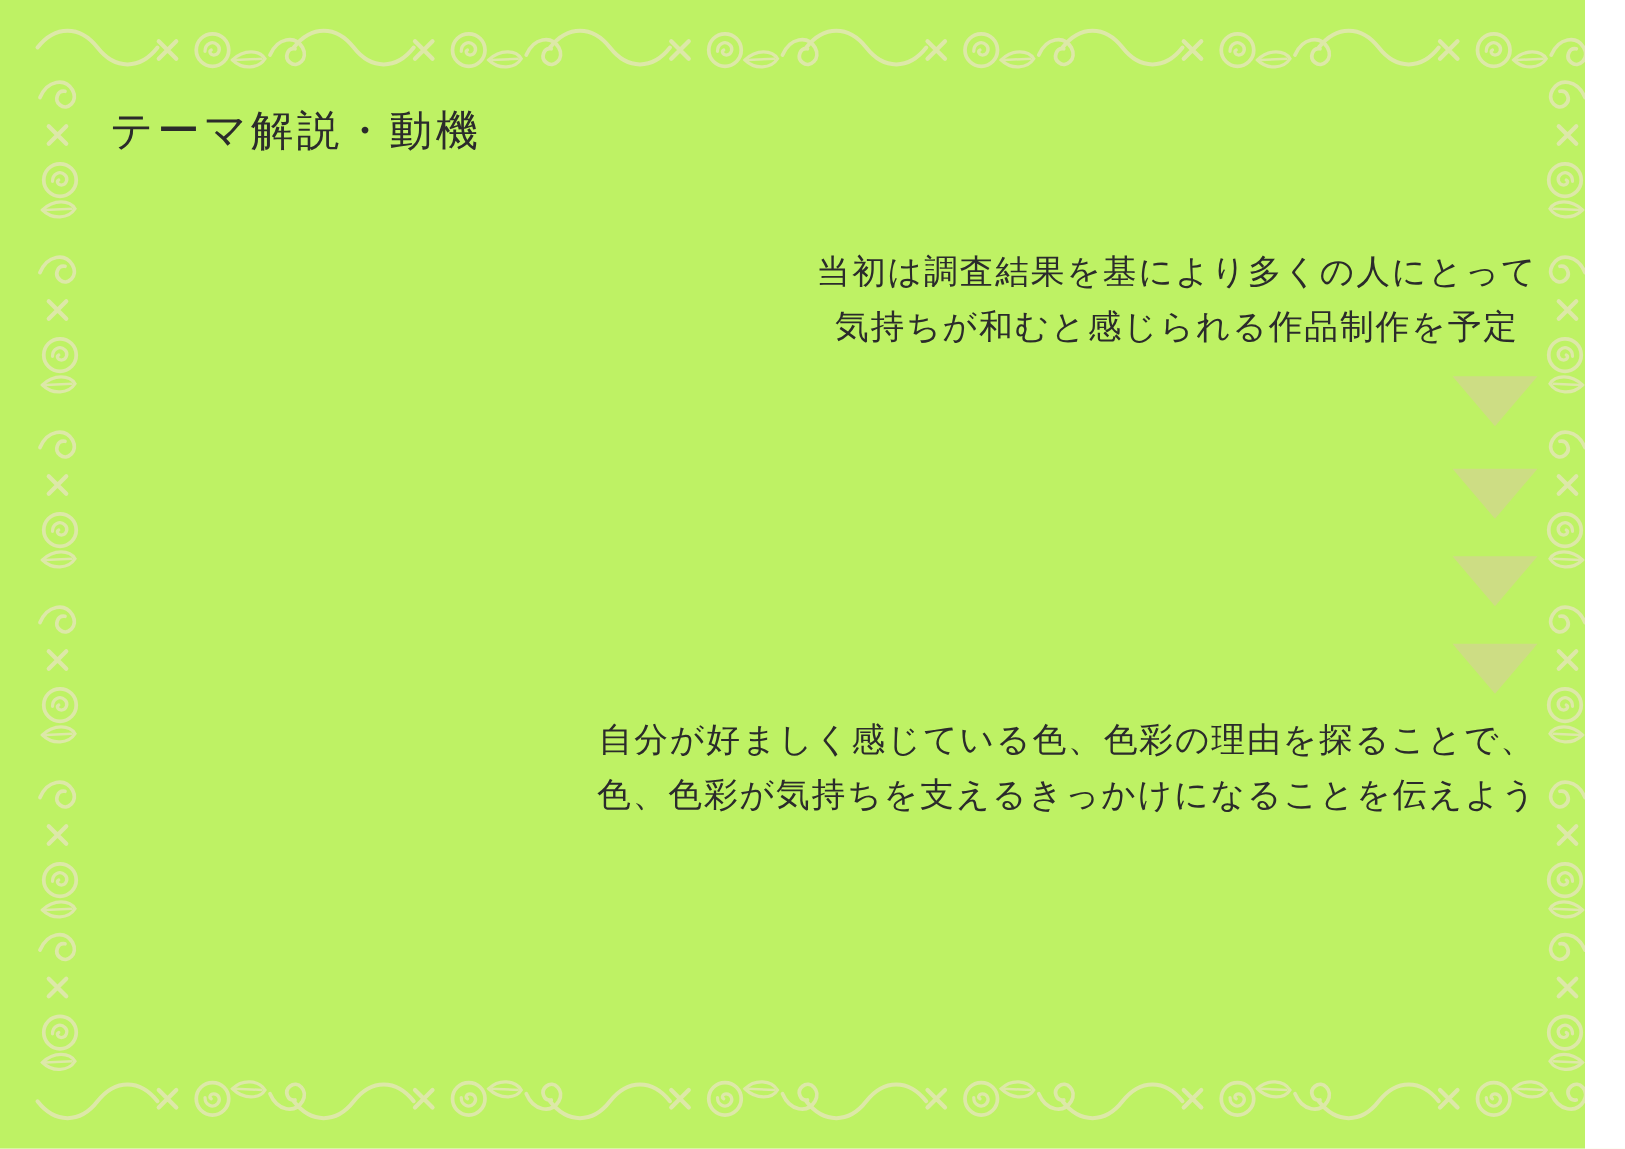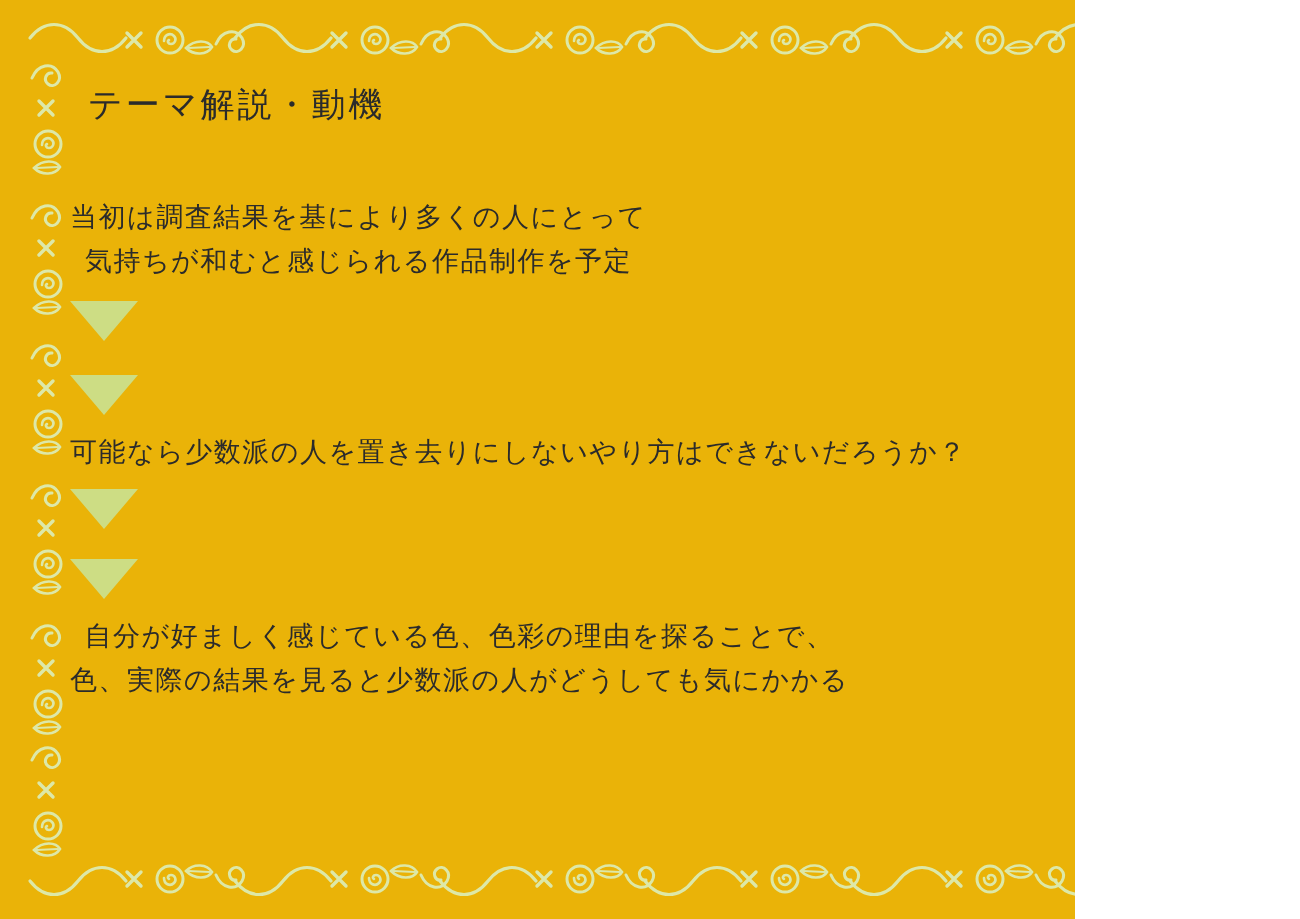--- a/index.html
+++ b/index.html
@@ -5,23 +5,23 @@
   html, body {
     margin: 0;
     padding: 0;
     background: #ffffff;
   }
   body {
     font-family: "Liberation Sans", "DejaVu Sans", sans-serif;
   }
   #slide {
     position: relative;
-    width: 1075px;
+    width: 1268px;
     height: 919px;
-    background: #eab308;
+    background: #bef264;
     overflow: hidden;
   }
 
   
   .border-layer {
     position: absolute;
     inset: 0;
     pointer-events: none;
   }
   .border-layer svg {
@@ -41,21 +41,21 @@
   }
 
   
   .flow {
     position: absolute;
     left: 70px;
     top: 196px;
     width: 1160px;
     display: flex;
     flex-direction: column;
-    align-items: flex-start;
+    align-items: flex-end;
   }
   .step {
     text-align: center;
     color: #2b2b2b;
     font-size: 27px;
     line-height: 1.62;
     letter-spacing: 1.5px;
     white-space: pre-line;
   }
   .arrow {
@@ -151,23 +151,22 @@
   <div class="title">テーマ解説・動機</div>
 
   <div class="flow">
 
     <div class="step">当初は調査結果を基により多くの人にとって
 気持ちが和むと感じられる作品制作を予定</div>
     <div class="arrow gap-a"></div>
 
     <div class="arrow"></div>
 
-    <div class="step">可能なら少数派の人を置き去りにしないやり方はできないだろうか？</div>
     <div class="arrow"></div>
 
     <div class="arrow"></div>
 
     <div class="step">自分が好ましく感じている色、色彩の理由を探ることで、
-色、実際の結果を見ると少数派の人がどうしても気にかかる</div>
+色、色彩が気持ちを支えるきっかけになることを伝えよう</div>
 
   </div>
 
 </div>
 
 </body></html>

